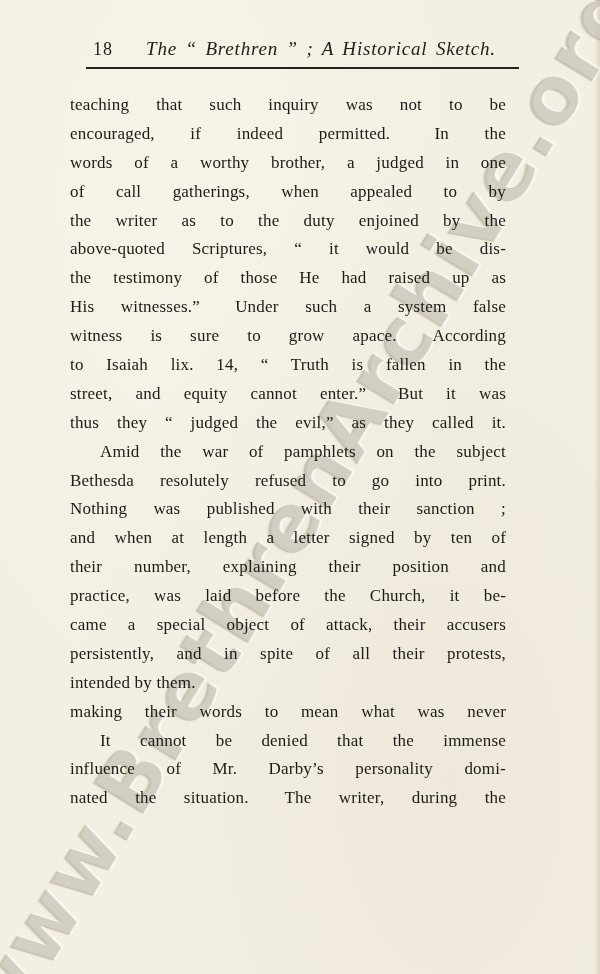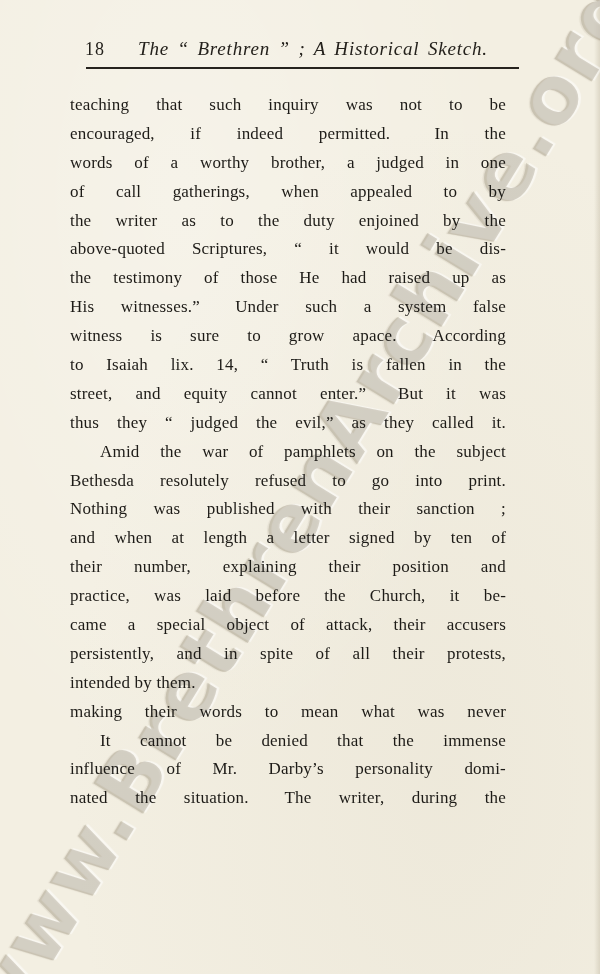--- a/index.html
+++ b/index.html
@@ -33,21 +33,21 @@
     font-size: 80px;
     letter-spacing: 2px;
     white-space: nowrap;
     color: rgba(150, 140, 119, 0.34);
     text-shadow: 2px 2px 1px rgba(255,255,255,0.55), -1px -1px 1px rgba(120,108,85,0.12);
     z-index: 1;
     user-select: none;
   }
   .header {
     position: absolute;
-    top: 38px; left: 85px; width: 436px;
+    top: 38px; left: 93px; width: 436px;
     display: flex; align-items: baseline;
     z-index: 2;
     color: #24211c;
   }
   .folio {
     font-size: 18px;
     letter-spacing: 1px;
   }
   .running-title {
     flex: 1;

